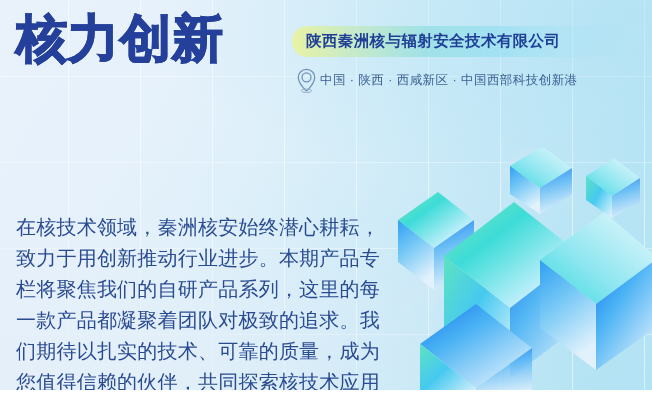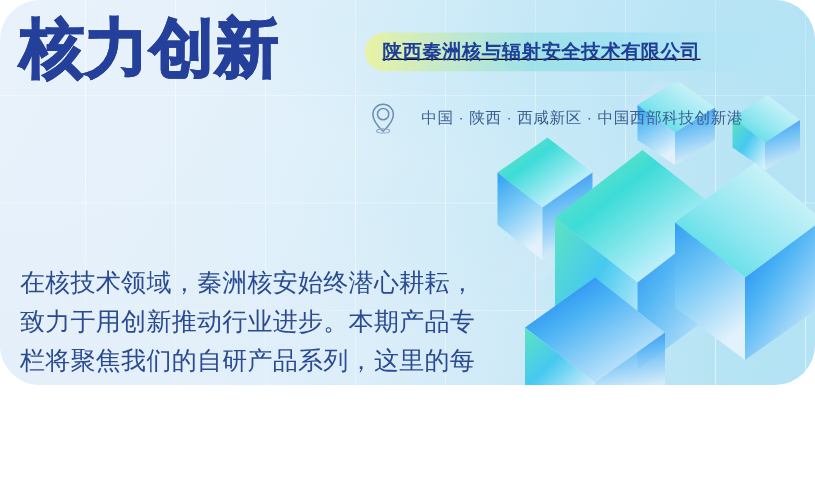--- a/index.html
+++ b/index.html
@@ -3,31 +3,30 @@
 <meta charset="utf-8">
 <style>
   html,body{margin:0;padding:0;}
   body{
     width:652px;height:403px;overflow:hidden;
     font-family:"Liberation Sans","DejaVu Sans",sans-serif;
   }
 
   
   .banner{
-    position:relative;width:652px;height:308px;overflow:hidden;
+    position:relative;width:652px;height:390px;overflow:hidden;
     background:
       linear-gradient(118deg,
         #e9f2fb 0%,
         #e6f1fb 22%,
         #dff0fa 38%,
         #d2ecf8 54%,
         #c3e7f6 70%,
         #b7e4f4 84%,
         #b2e3f4 100%);
-    border-radius: 32px;
   }
 
   
   .grid{
     position:absolute;inset:0;
     background-image:
       linear-gradient(to right,rgba(255,255,255,.55) 1px,transparent 1px),
       linear-gradient(to bottom,rgba(255,255,255,.38) 1px,transparent 1px);
     background-size:72px 100%,100% 86px;
     background-position:-4px 0,0 -10px;
@@ -66,28 +65,27 @@
   .company-name-wrap{
     position:relative;height:31px;display:flex;align-items:center;
     padding-left:14px;border-radius:16px;
     background:linear-gradient(90deg,
       rgba(233,243,160,.95) 0%,
       rgba(196,233,196,.88) 18%,
       rgba(150,224,228,.80) 38%,
       rgba(140,222,240,.58) 58%,
       rgba(160,226,243,.28) 78%,
       rgba(180,228,244,0) 100%);
-    text-decoration:underline;
   }
   .company-name{
     font-size:15.5px;font-weight:700;color:#1f3f96;letter-spacing:.4px;
     white-space:nowrap;
   }
   .location{
-    display:flex;align-items:center;gap:20px;margin-top:25px;padding-left:4px;
+    display:flex;align-items:center;gap:3px;margin-top:11px;padding-left:4px;
   }
   .pin{width:21px;height:25px;flex:0 0 auto;display:block;}
   .location-text{
     font-size:12.5px;color:#3a5f93;letter-spacing:.45px;white-space:nowrap;
   }
 
   
   .paragraph{
     position:absolute;left:16px;top:192px;width:364px;z-index:6;
     font-size:20px;line-height:31px;color:#2a4b91;

